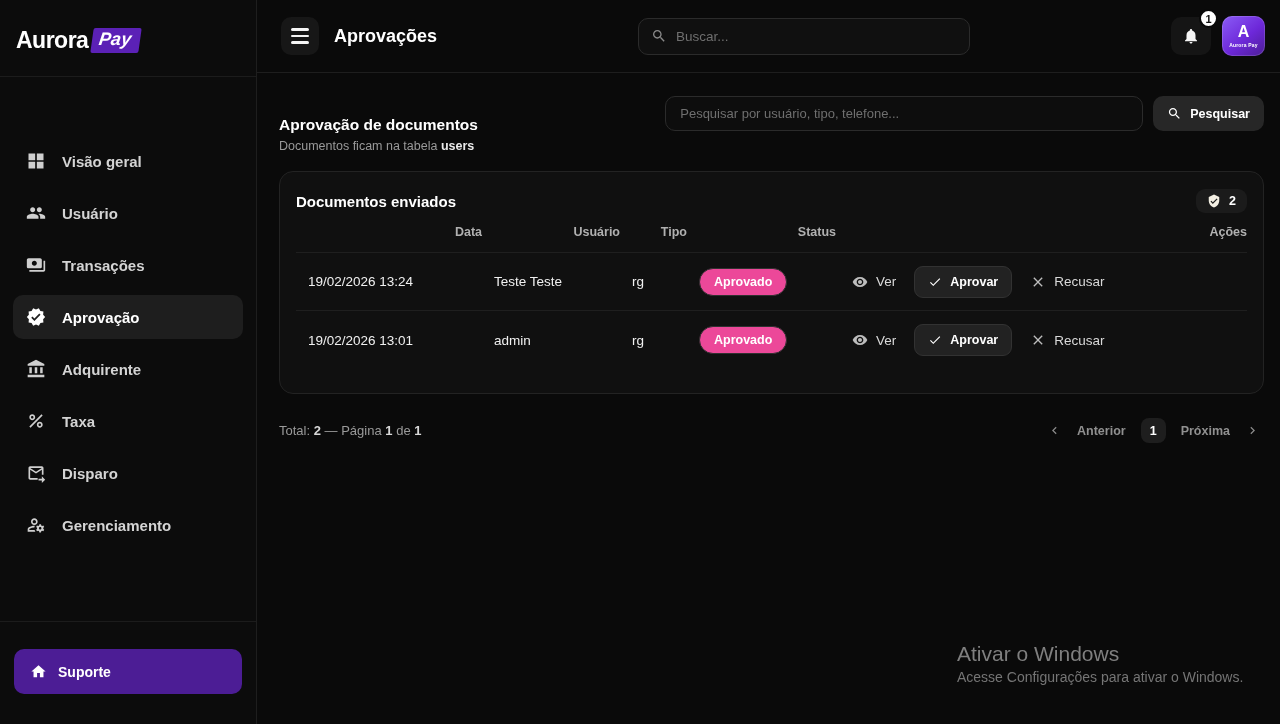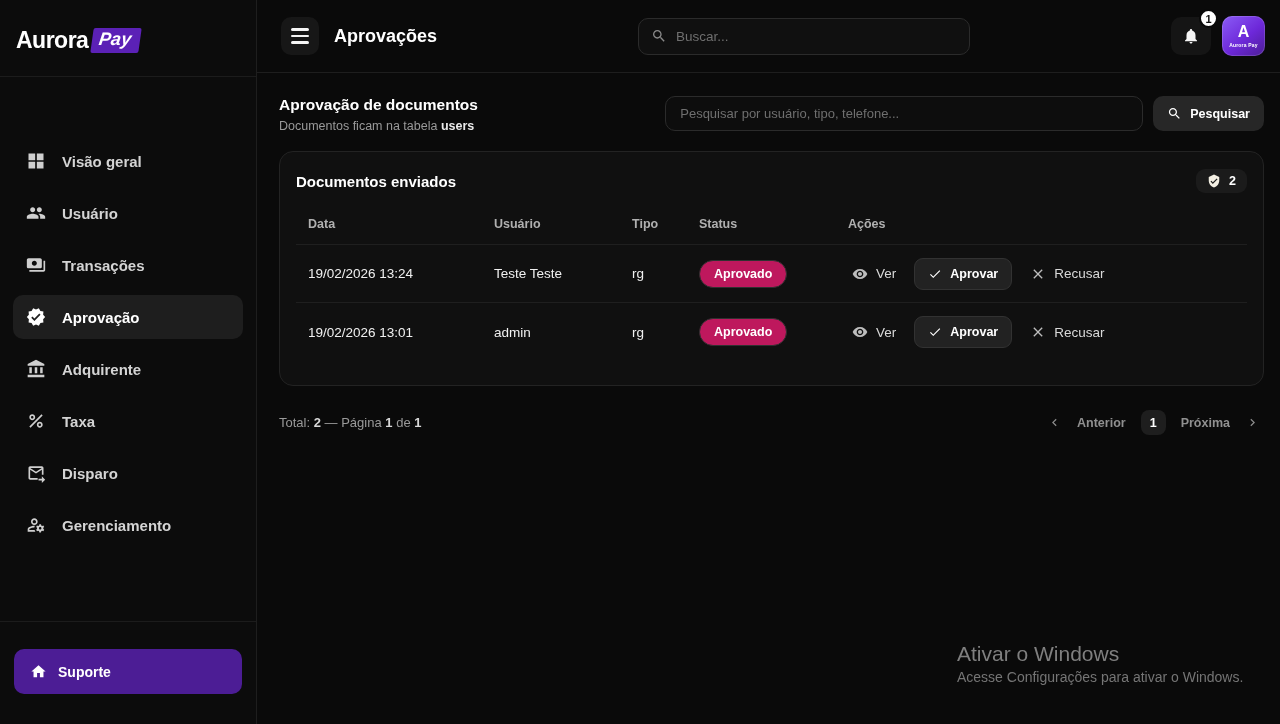--- a/index.html
+++ b/index.html
@@ -36,44 +36,44 @@
   .bell-btn { position:relative; width:40px; height:38px; background:#151515; border:none; border-radius:10px; display:flex; align-items:center; justify-content:center; cursor:pointer; }
   .bell-btn svg { width:18px; height:18px; fill:#f5f5f5; }
   .bell-badge { position:absolute; top:-8px; right:-7px; width:19px; height:19px; background:#fff; color:#111; font-size:11px; font-weight:700; border-radius:50%; display:flex; align-items:center; justify-content:center; border:2px solid #0a0a0a; }
   .avatar { width:43px; height:40px; border-radius:10px; background:linear-gradient(140deg,#8b5cf6 0%,#6d28d9 55%,#4c1d95 100%); display:flex; flex-direction:column; align-items:center; justify-content:center; cursor:pointer; box-shadow:inset 0 0 0 1px rgba(255,255,255,0.15); }
   .avatar .a-letter { font-size:16px; font-weight:700; color:#fff; line-height:1; }
   .avatar .a-sub { font-size:5px; font-weight:700; color:#fff; margin-top:2px; letter-spacing:0.2px; }
 
   
   .content { flex:1; padding:23px 16px 0 22px; }
   .page-header { display:flex; align-items:flex-start; justify-content:space-between; }
-  .page-title { font-size:15.5px; font-weight:700; color:#fff; }
+  .page-title { font-size:15.5px; font-weight:700; color:#fff;margin-top:20px; }
   .page-sub { margin-top:5px; font-size:12.5px; color:#9a9a9a; }
   .page-sub b { color:#eaeaea; font-weight:700; }
   .page-search { display:flex; align-items:center; gap:10px; }
   .page-search-input { width:478px; height:35px; background:#0d0d0d; border:1px solid #2b2b2b; border-radius:10px; padding:0 14px; color:#e5e5e5; font-size:13px; font-family:inherit; outline:none; }
   .page-search-input::placeholder { color:#6f6f6f; }
   .search-btn { height:35px; background:#272727; border:none; border-radius:10px; display:flex; align-items:center; gap:8px; padding:0 14px; color:#fff; font-size:12.5px; font-weight:700; font-family:inherit; cursor:pointer; }
   .search-btn svg { width:15px; height:15px; fill:#fff; }
 
   
   .card { margin-top:18px; background:#101010; border:1px solid #232323; border-radius:14px; padding:17px 16px 24px 16px; }
   .card-head { display:flex; align-items:center; justify-content:space-between; }
   .card-title { font-size:15px; font-weight:700; color:#fff; }
   .card-badge { background:#1b1b1b; border-radius:9px; display:flex; align-items:center; gap:8px; padding:5px 11px; }
   .card-badge svg { width:14px; height:14px; fill:#f3efe3; }
   .card-badge span { font-size:12.5px; font-weight:700; color:#fff; }
 
   .tgrid { display:grid; grid-template-columns:186px 138px 67px 149px 1fr; align-items:center; }
-  .thead { margin-top:24px; border-bottom:1px solid #1f1f1f; padding-bottom:13px; }
+  .thead { margin-top:12px; border-bottom:1px solid #1f1f1f; padding-bottom:13px;text-align:right; }
   .th { font-size:12.5px; font-weight:600; color:#b0b0b0; padding-left:12px; }
   .trow { border-bottom:1px solid #1f1f1f; height:58px; }
   .trow:last-child { border-bottom:none; }
   .td { font-size:13.5px; color:#f0f0f0; padding-left:12px; }
-  .status-pill { display:inline-block; background:#be185d; border:1px solid #303030; border-radius:999px; padding:6px 14px; font-size:12.5px; font-weight:700; color:#fff; }
+  .status-pill { display:inline-block; background:#ec4899; border:1px solid #303030; border-radius:999px; padding:6px 14px; font-size:12.5px; font-weight:700; color:#fff; }
   .actions { display:flex; align-items:center; gap:14px; }
   .act-link { display:flex; align-items:center; gap:8px; background:transparent; border:none; color:#d9d9d9; font-size:13.5px; font-weight:500; font-family:inherit; cursor:pointer; padding:6px 4px; }
   .act-link svg { width:16px; height:16px; fill:#bdbdbd; }
   .act-btn { display:flex; align-items:center; gap:8px; background:#222222; border:1px solid #323232; border-radius:9px; color:#fff; font-size:12.5px; font-weight:700; font-family:inherit; cursor:pointer; padding:8px 13px; }
   .act-btn svg { width:14px; height:14px; fill:#fff; }
 
   
   .list-footer { display:flex; align-items:center; justify-content:space-between; margin-top:24px; padding-right:4px; }
   .total-text { font-size:13px; color:#9a9a9a; }
   .total-text b { color:#d8d8d8; font-weight:700; }

